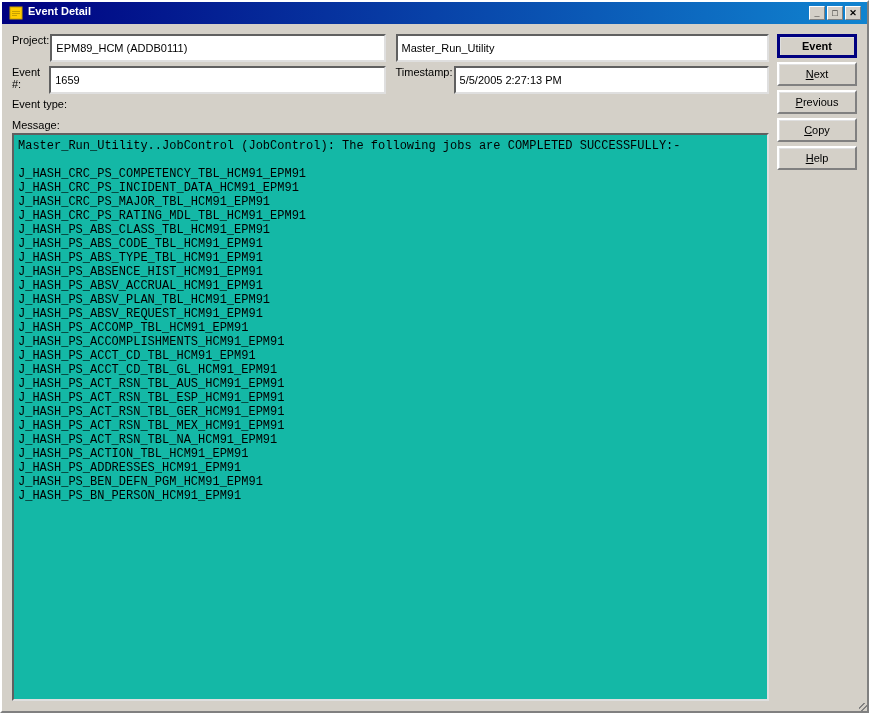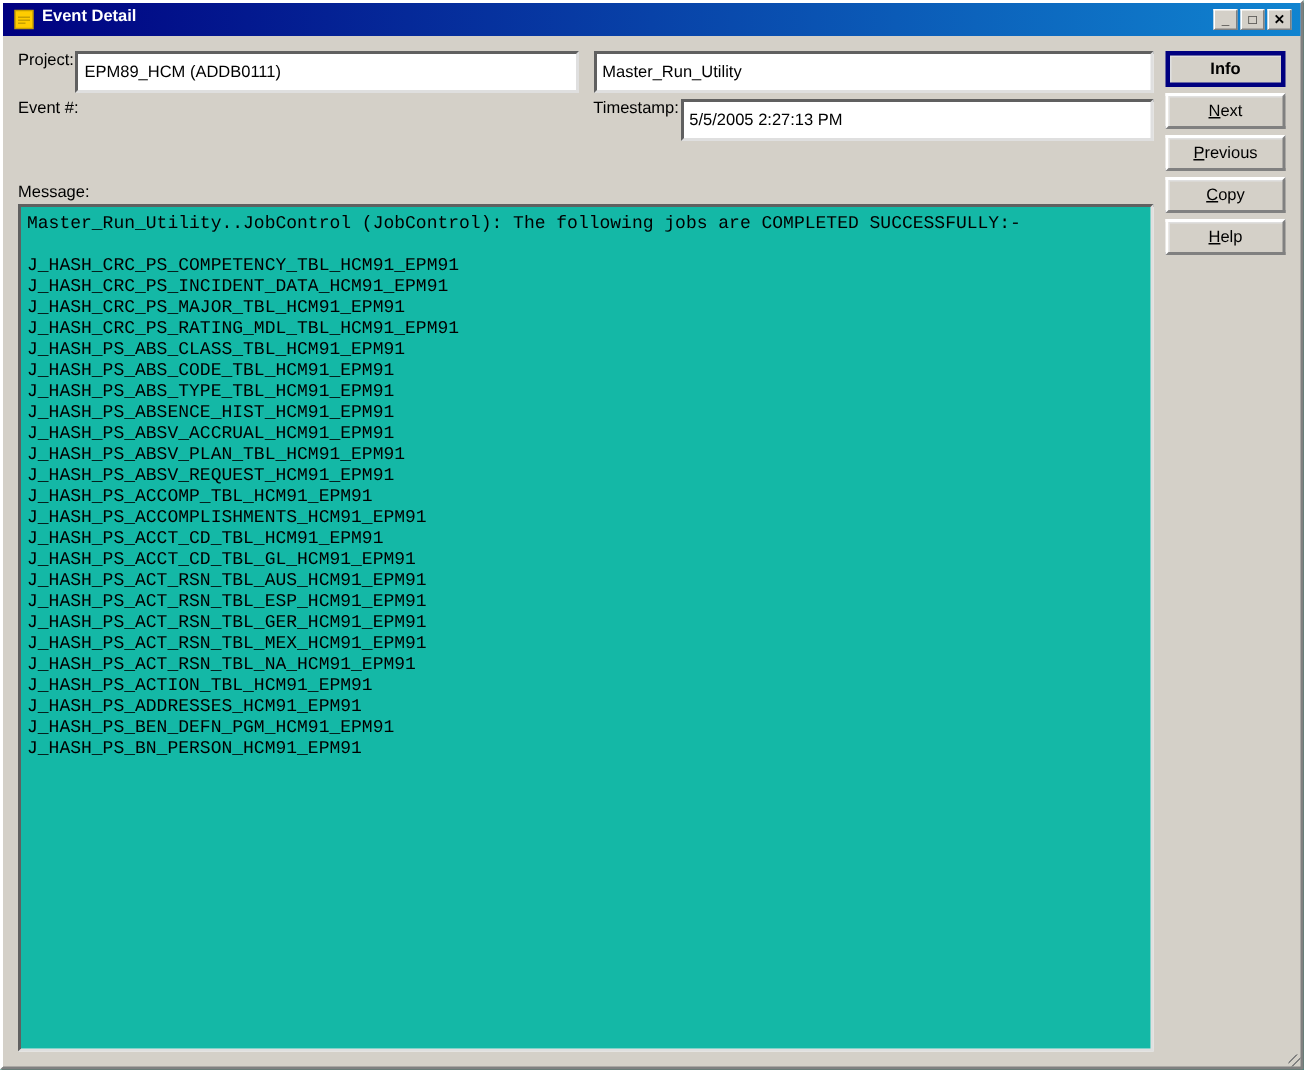--- a/index.html
+++ b/index.html
@@ -133,21 +133,21 @@
       font-family: 'Tahoma', 'Arial', sans-serif;
       height: 22px;
       outline: none;
       width: 100%;
     }
 
     .message-section {
       display: flex;
       flex-direction: column;
       flex: 1;
-      margin-top: 20px;
+      margin-top: 4px;
     }
 
     .message-label {
       font-size: 11px;
       color: #000;
       margin-bottom: 2px;
     }
 
     .message-box-container {
       flex: 1;
@@ -254,29 +254,31 @@
           <input class="form-input" type="text" readonly="" value="EPM89_HCM (ADDB0111)" style="">
         </div>
         <div class="form-group half">
           <input class="form-input" type="text" readonly="" value="Master_Run_Utility" style="">
         </div>
       </div>
 
       <div class="form-row">
         <div class="form-group half">
           <label class="form-label">Event #:</label>
+          <input class="form-input" type="text" readonly="" value="1659" style="">
         </div>
         <div class="form-group half">
           <label class="form-label">Timestamp:</label>
           <input class="form-input" type="text" readonly="" value="5/5/2005 2:27:13 PM" style="">
         </div>
       </div>
 
       <div class="form-row">
         <div class="form-group half">
+          <label class="form-label">Event type:</label>
         </div>
       </div>
 
       <div class="message-section">
         <label class="message-label">Message:</label>
         <div class="message-box-container" style="flex:1; min-height: 400px;">
           <textarea class="message-textarea" readonly="" style="">Master_Run_Utility..JobControl (JobControl): The following jobs are COMPLETED SUCCESSFULLY:-
 
 J_HASH_CRC_PS_COMPETENCY_TBL_HCM91_EPM91
 J_HASH_CRC_PS_INCIDENT_DATA_HCM91_EPM91
@@ -300,21 +302,21 @@
 J_HASH_PS_ACT_RSN_TBL_NA_HCM91_EPM91
 J_HASH_PS_ACTION_TBL_HCM91_EPM91
 J_HASH_PS_ADDRESSES_HCM91_EPM91
 J_HASH_PS_BEN_DEFN_PGM_HCM91_EPM91
 J_HASH_PS_BN_PERSON_HCM91_EPM91</textarea>
         </div>
       </div>
     </div>
 
     <div class="buttons-area">
-      <button class="win-button default-btn">Info</button>
+      <button class="win-button default-btn">Event</button>
       <button class="win-button"><u>N</u>ext</button>
       <button class="win-button"><u>P</u>revious</button>
       <button class="win-button"><u>C</u>opy</button>
       <button class="win-button"><u>H</u>elp</button>
     </div>
   </div>
 
   <div class="resize-grip"></div>
 </div>
 

